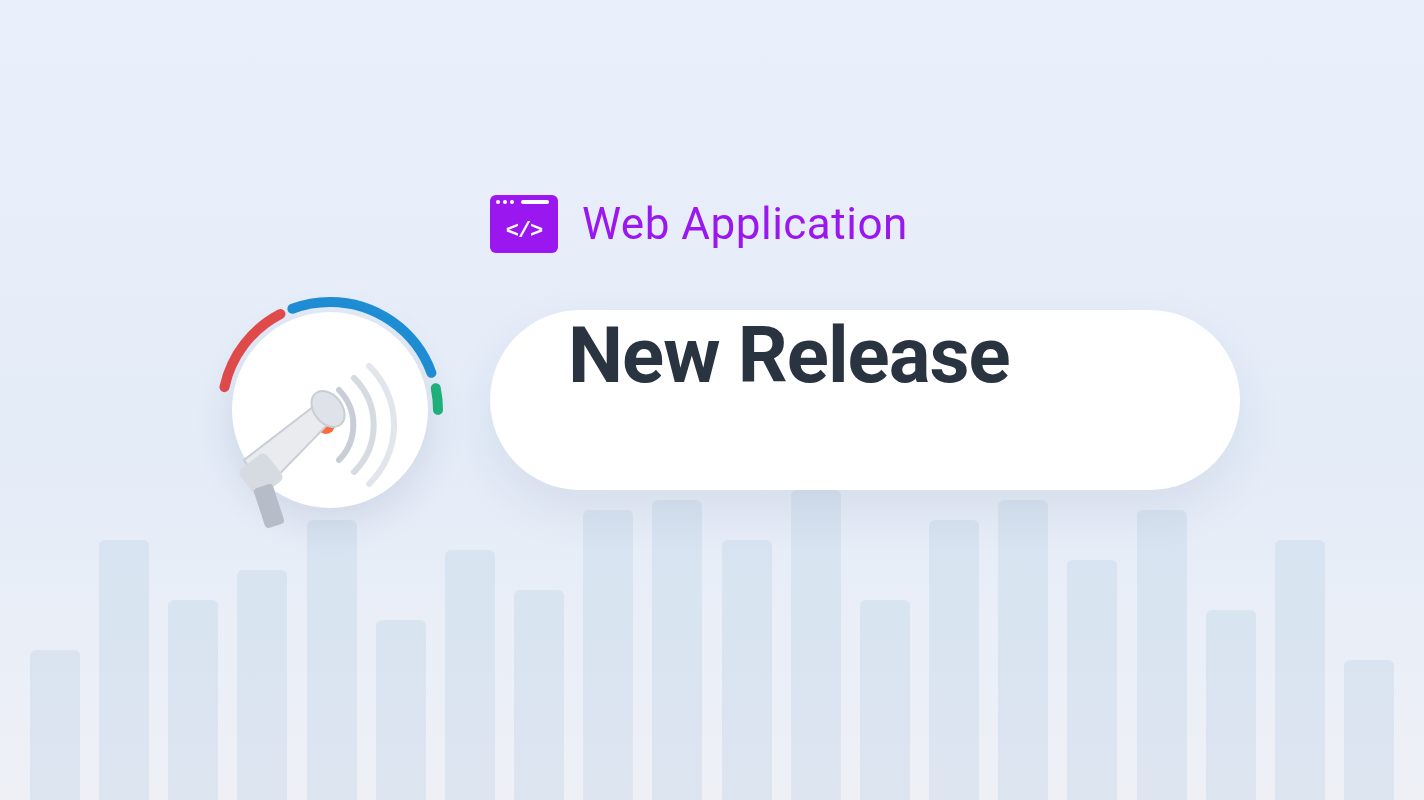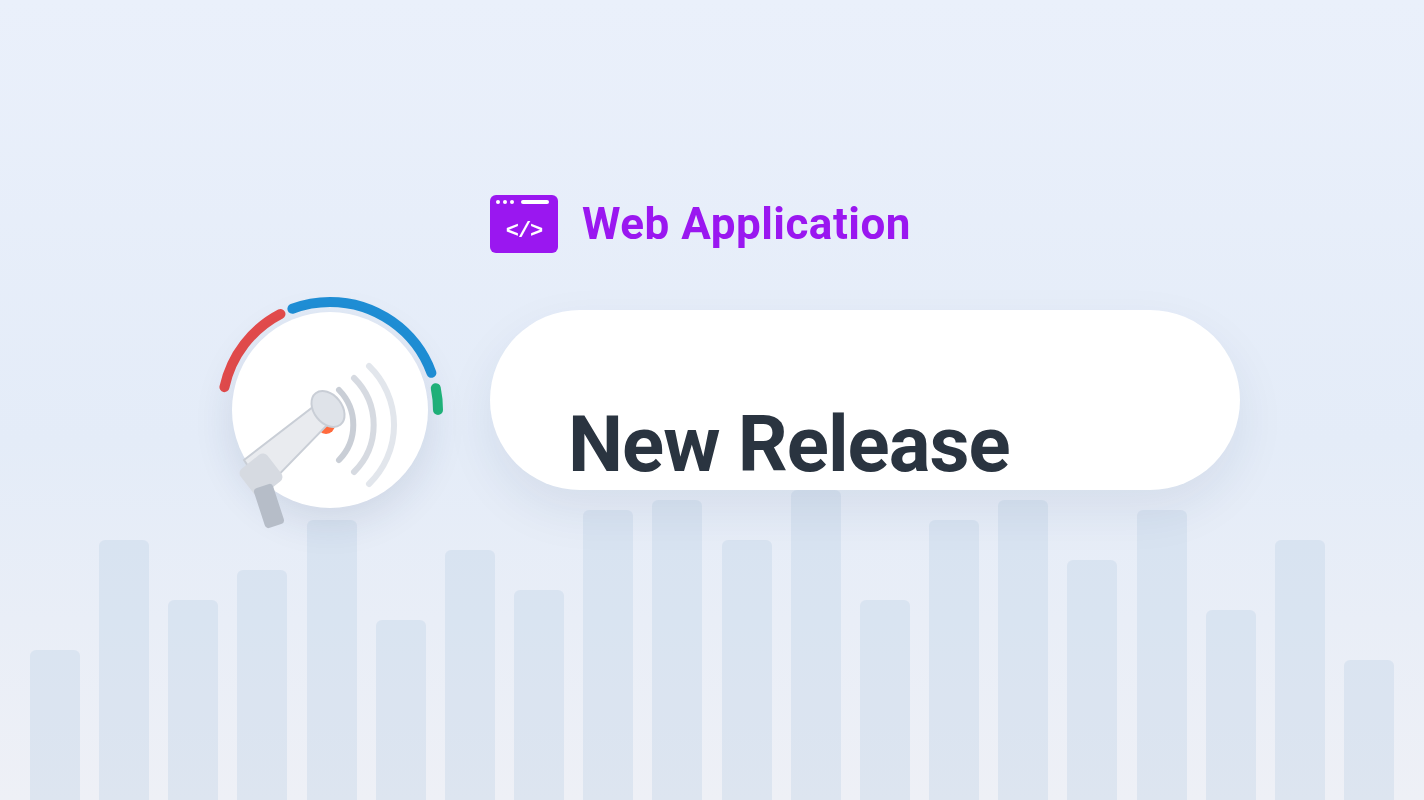--- a/index.html
+++ b/index.html
@@ -65,37 +65,37 @@
     display: flex;
     align-items: center;
     justify-content: center;
     font-weight: 600;
     font-size: 22px;
     letter-spacing: -1px;
     font-family: "Courier New", monospace;
   }
   .header-label {
     font-size: 44px;
-    font-weight: 700;
+    font-weight: 400;
     color: #9a17f0;
     letter-spacing: 0.5px;
   }
 
   
   .pill {
     position: absolute;
     top: 310px;
     left: 490px;
     width: 750px;
     height: 180px;
     background: #fff;
     border-radius: 90px;
     box-shadow: 0 20px 50px rgba(30, 50, 90, 0.08);
     display: flex;
-    align-items: flex-end;
+    align-items: flex-start;
     padding-left: 78px;
   }
   .pill-text {
     font-size: 78px;
     font-weight: 700;
     color: #2a3440;
     letter-spacing: -1px;
   }
 
   

